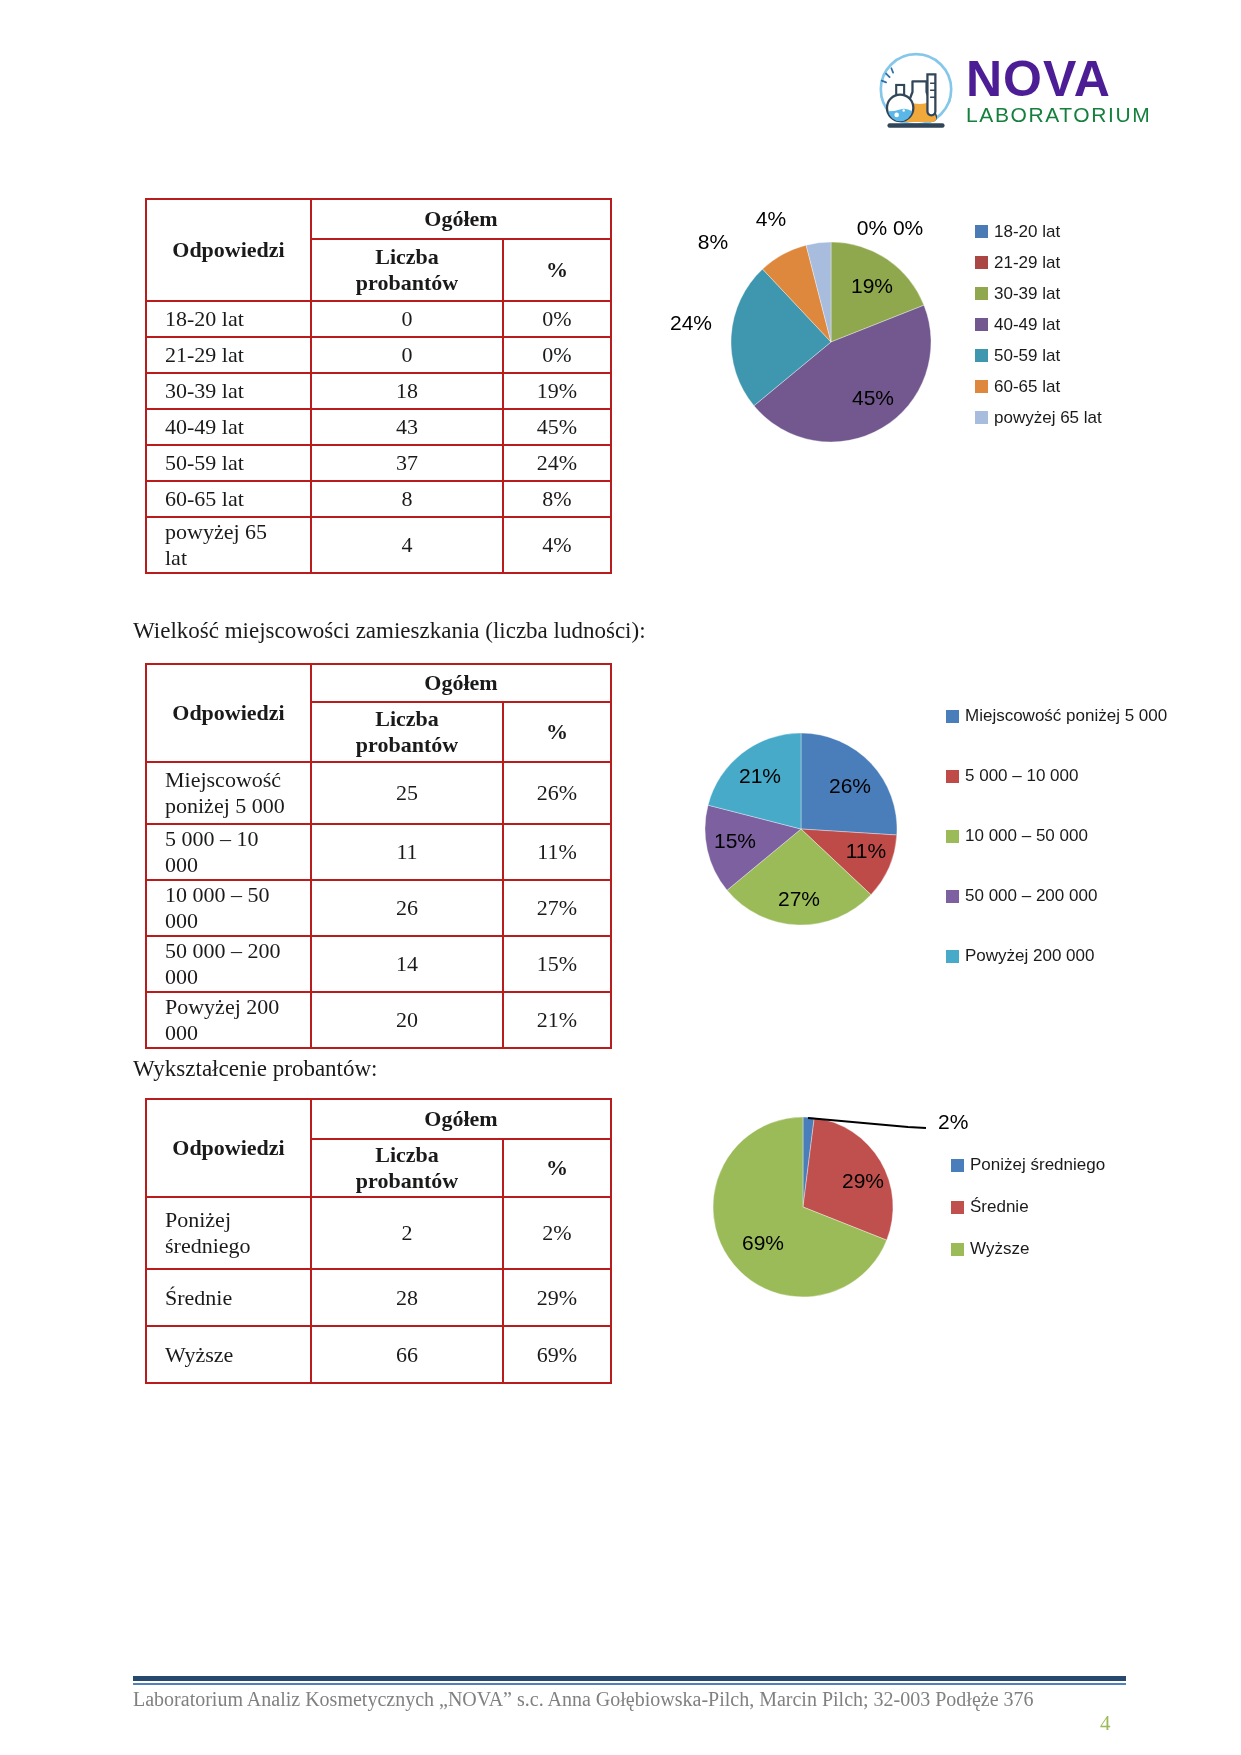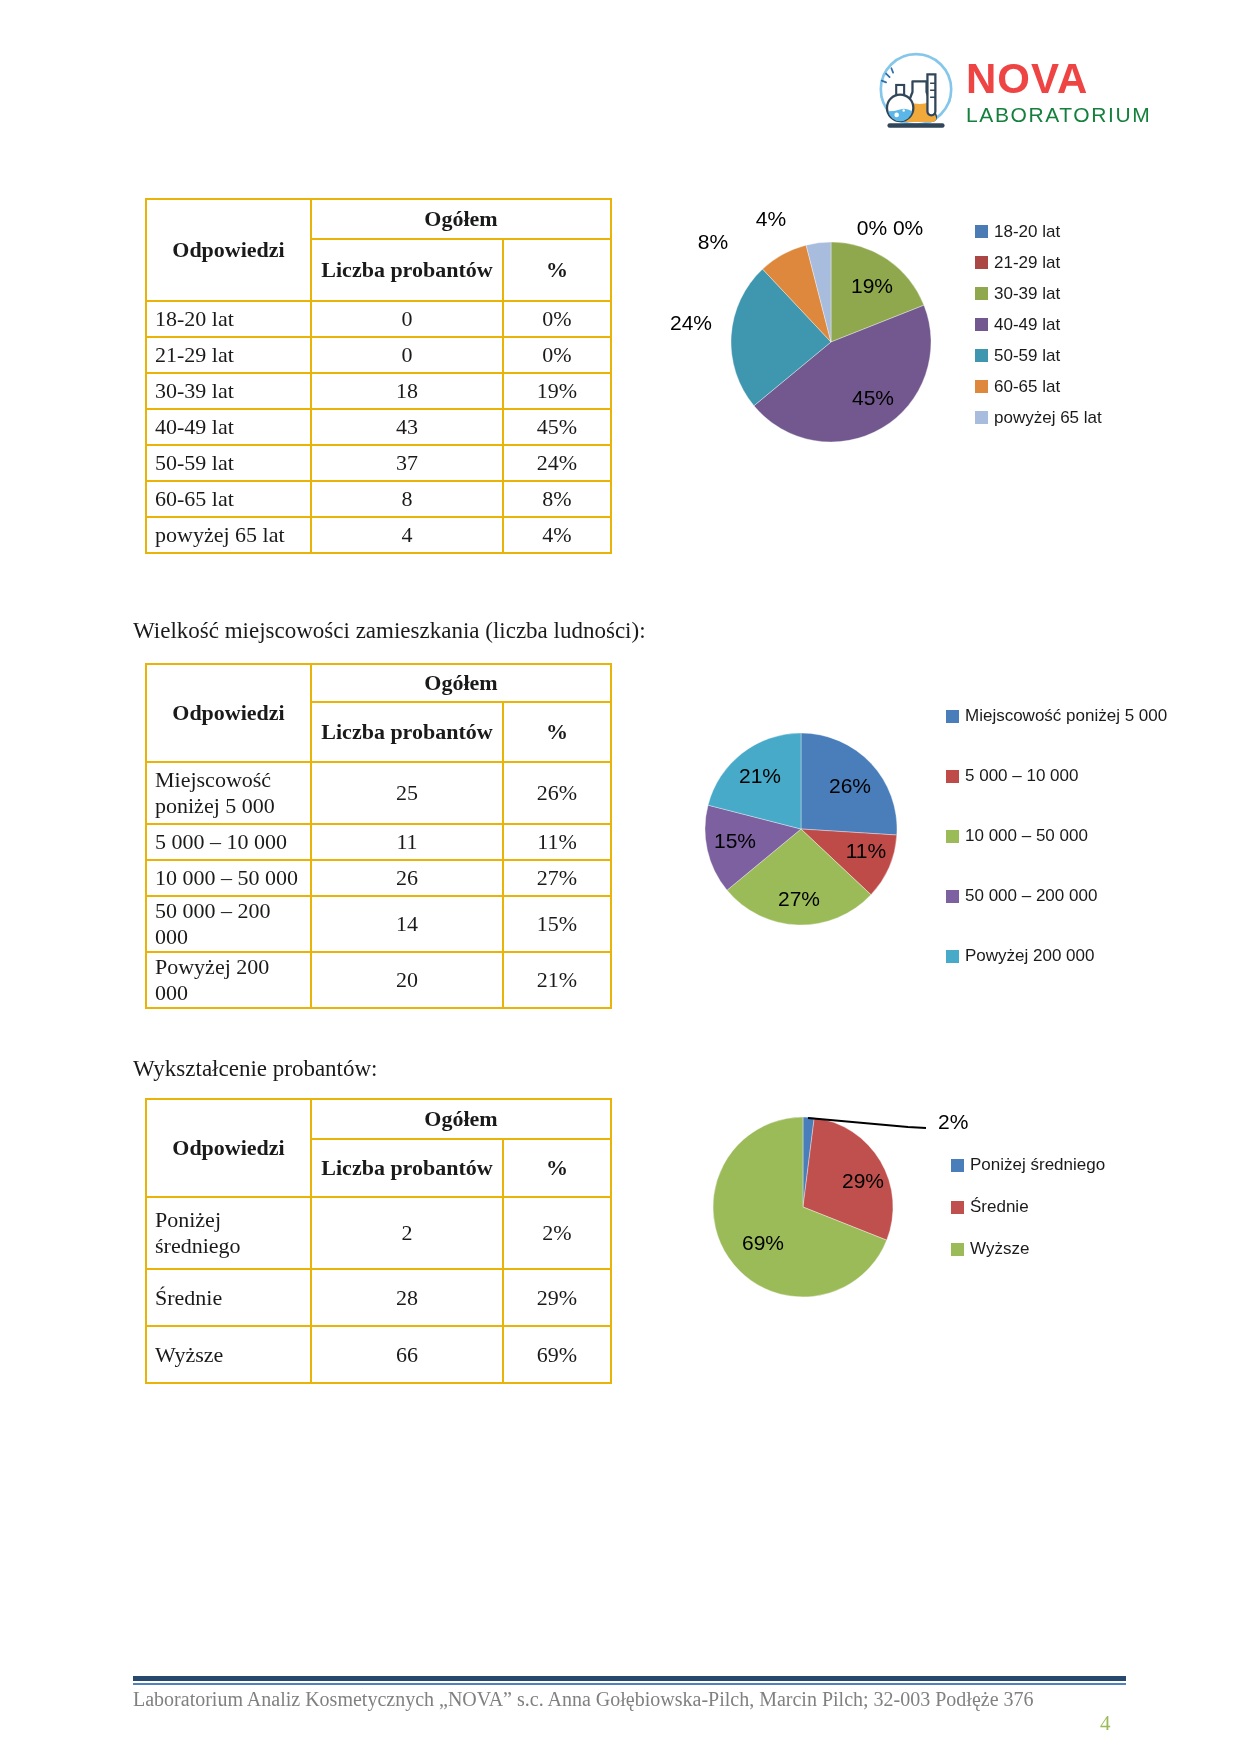--- a/index.html
+++ b/index.html
@@ -5,28 +5,28 @@
   html,body { margin:0; padding:0; background:#e8e8e8; }
   .page {
     position:relative; width:1241px; height:1755px; margin:0 auto;
     background:#ffffff; overflow:hidden;
     font-family:"Liberation Serif", serif; color:#1a1a1a;
   }
   
   .logo { position:absolute; left:872px; top:48px; display:flex; align-items:center; }
   .logo-icon { width:88px; height:88px; }
   .logo-text { margin-left:6px; font-family:"Liberation Sans", sans-serif; }
-  .logo-brand { font-size:42px; font-weight:700; color:#ef4444; letter-spacing:1px; line-height:44px; }
+  .logo-brand { font-size:50px; font-weight:700; color:#4c1d95; letter-spacing:1px; line-height:44px; }
   .logo-sub { font-size:21px; color:#15803d; letter-spacing:1.6px; margin-top:2px; }
   
   .sec-title { position:absolute; left:133px; font-size:23px; white-space:nowrap; }
   
   table.data-table { position:absolute; border-collapse:collapse; table-layout:fixed; background:#fff; }
   table.data-table th, table.data-table td {
-    border:2px solid #eab308; font-size:22px; padding:1px 8px; vertical-align:middle;
+    border:2px solid #b91c1c; font-size:22px; padding:1px 18px; vertical-align:middle;
     overflow:hidden;
   }
   table.data-table th { font-weight:bold; text-align:center; }
   table.data-table td { text-align:center; }
   table.data-table td.c-left { text-align:left; }
   
   #table-1 { left:145px; top:198px; }
   #table-1 .hr1 { height:40px; } #table-1 .hr2 { height:62px; }
   #table-1 tbody tr { height:36px; }
   

